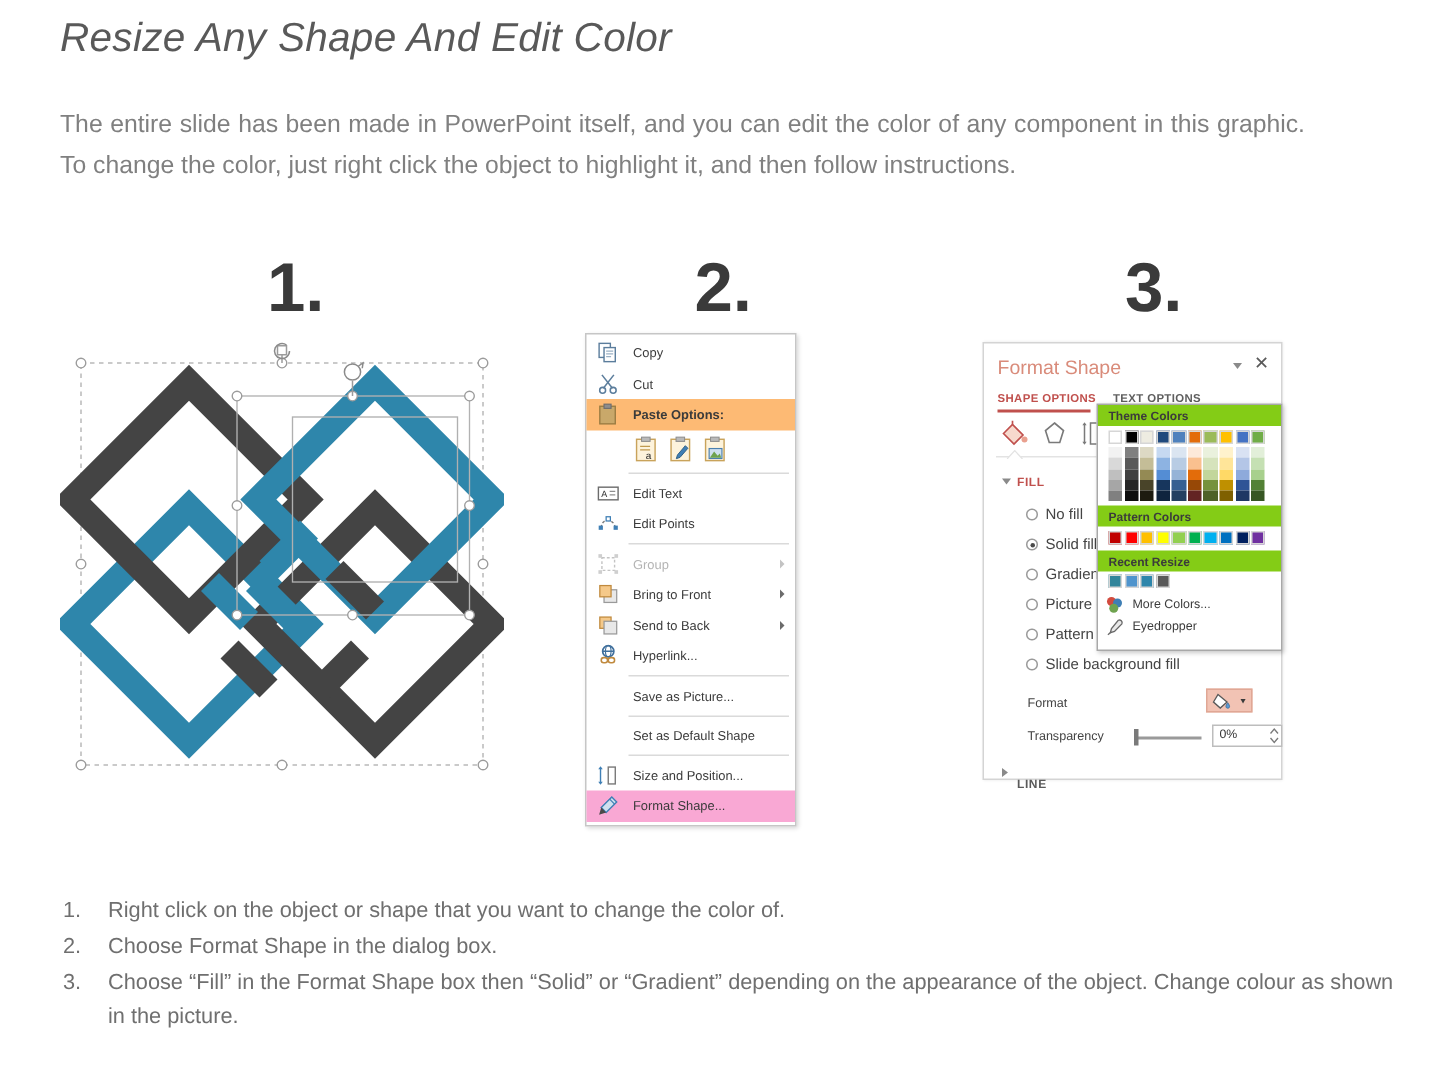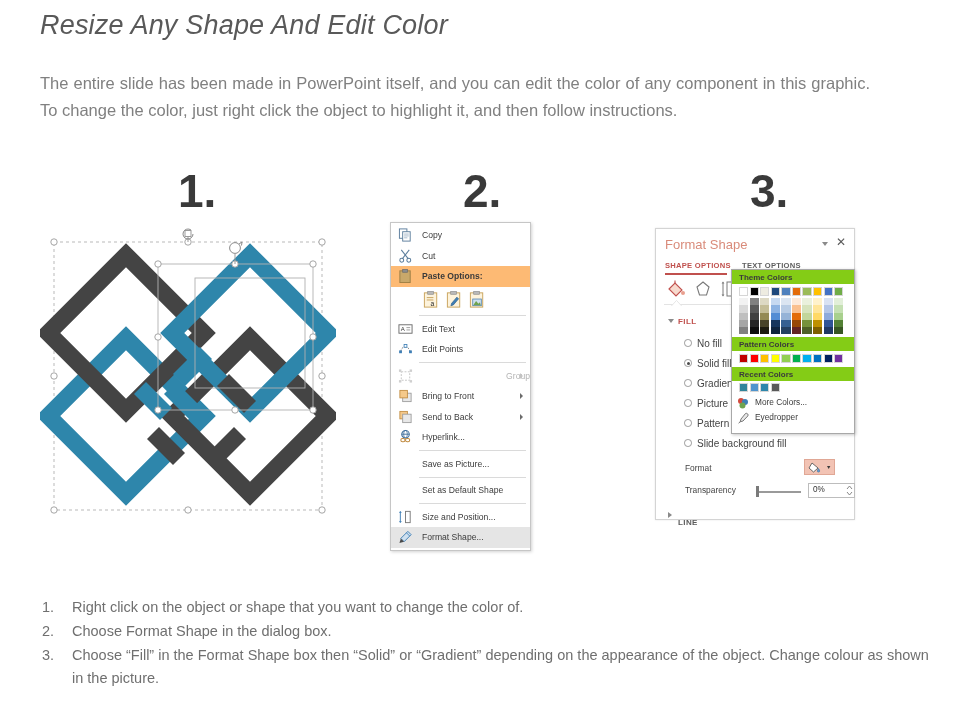--- a/index.html
+++ b/index.html
@@ -44,23 +44,23 @@
     position:absolute;left:390px;top:222px;width:139px;
     background:#ffffff;border:1px solid #c6c6c6;
     box-shadow:1px 1px 3px rgba(0,0,0,.18);
     font-size:8.6px;color:#3b3b3b;
     padding:2px 0 2px 0;
   }
   .mi{
     position:relative;height:20.5px;line-height:20.5px;
     padding-left:31px;white-space:nowrap;
   }
-  .mi.dis{color:#b4b4b4;text-align:right;}
+  .mi.dis{color:#b4b4b4;}
   .mi.hdr{background:#fdba74;font-weight:bold;}
-  .mi.sel{background:#e5e5e5;}
+  .mi.sel{background:#f9a8d4;}
   .mi .ic{
     position:absolute;left:7px;top:50%;transform:translateY(-50%);
     width:15px;height:15px;display:block;
   }
   .mi .arw{
     position:absolute;right:7px;top:50%;transform:translateY(-50%);
     width:0;height:0;border-left:3.2px solid #6b6b6b;
     border-top:3px solid transparent;border-bottom:3px solid transparent;
   }
   .mi.dis .arw{border-left-color:#c3c3c3;}
@@ -549,21 +549,21 @@
         <span class="sw" style="background: rgb(255, 0, 0);"></span>
         <span class="sw" style="background: rgb(255, 192, 0);"></span>
         <span class="sw" style="background: rgb(255, 255, 0);"></span>
         <span class="sw" style="background: rgb(146, 208, 80);"></span>
         <span class="sw" style="background: rgb(0, 176, 80);"></span>
         <span class="sw" style="background: rgb(0, 176, 240);"></span>
         <span class="sw" style="background: rgb(0, 112, 192);"></span>
         <span class="sw" style="background: rgb(0, 32, 96);"></span>
         <span class="sw" style="background: rgb(112, 48, 160);"></span>
       </div>
-    <div class="popHdr">Recent Colors</div>
+    <div class="popHdr">Recent Resize</div>
     <div class="recrow" id="recRow">
         <span class="sw" style="background: rgb(49, 133, 155);"></span>
         <span class="sw" style="background: rgb(79, 148, 205);"></span>
         <span class="sw" style="background: rgb(46, 134, 171);"></span>
         <span class="sw" style="background: rgb(89, 89, 89);"></span>
       </div>
     <div class="popItem">
       <svg class="pic" viewBox="0 0 12 12">
         <circle cx="4" cy="4" r="3" fill="#d24b3e"></circle>
         <circle cx="8" cy="5" r="3" fill="#3f7fb5"></circle>

